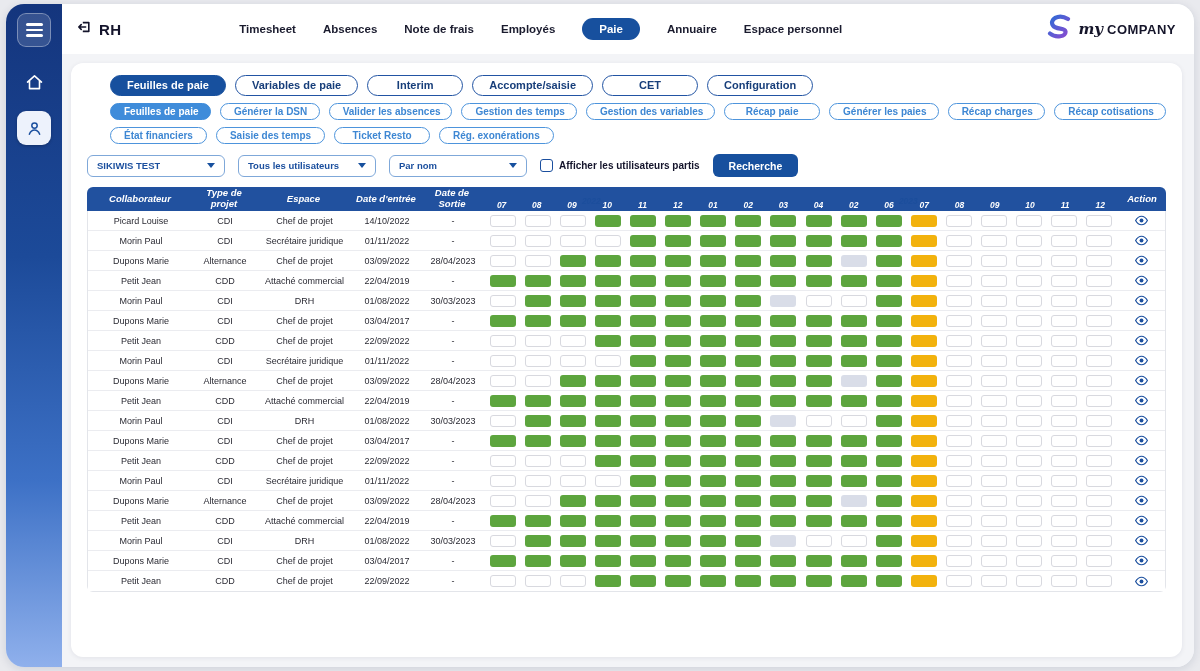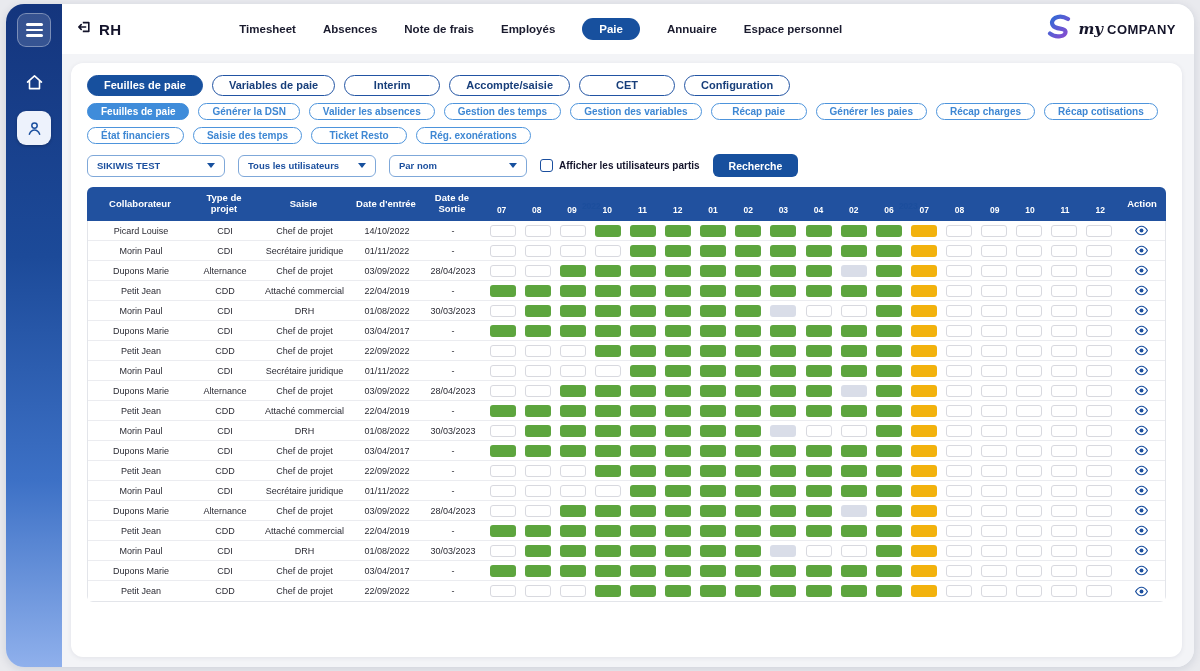--- a/index.html
+++ b/index.html
@@ -38,21 +38,21 @@
   .nav-item { font-size:11.5px; font-weight:700; color:#1A1B2E; cursor:pointer; white-space:nowrap; }
   .nav-item.active { background:#17509E; color:#fff; padding:5px 17px; border-radius:14px; }
   .logo { margin-left:auto; display:flex; align-items:center; gap:4px; }
   .logo-my { font-family:"DejaVu Serif", serif; font-style:italic; font-size:15px; font-weight:700; color:#15152A; }
   .logo-co { font-size:13px; font-weight:800; color:#15152A; letter-spacing:.5px; }
 
   
   .content { position:absolute; left:56px; right:0; top:50px; bottom:0; background:#F3F4F7; padding:9px 12px 10px 9px; }
   .card { width:100%; height:100%; background:#fff; border-radius:12px; box-shadow:0 1px 5px rgba(20,30,70,.08); padding:12px 16px; }
 
-  .tabs-row { display:flex; gap:9px; margin-bottom:7px; flex-wrap:nowrap; }
+  .tabs-row { display:flex; gap:9px; margin-bottom:7px; flex-wrap:nowrap;margin-left:23px; }
   .tab-primary {
     min-width:96px; height:21px; line-height:19px; padding:0 16px; text-align:center;
     border:1.4px solid #2254A3; border-radius:12px; background:#fff;
     font-size:11px; font-weight:700; color:#173E7A; cursor:pointer; white-space:nowrap;
   }
   .tab-primary.active { background:#17509E; color:#fff; border-color:#17509E; }
   .pill-secondary {
     min-width:96px; height:17px; line-height:15px; padding:0 13px; text-align:center;
     border:1.2px solid #4D94DC; border-radius:10px; background:#fff;
     font-size:10px; font-weight:600; color:#3E87D3; cursor:pointer; white-space:nowrap;
@@ -74,21 +74,21 @@
   .keyword::placeholder { color:#C3C4CE; }
   .chk-wrap { display:flex; align-items:center; gap:6px; cursor:pointer; }
   .checkbox { width:13px; height:13px; border:1.5px solid #1B4F9E; border-radius:3px; background:#fff; }
   .chk-text { font-size:10px; font-weight:700; color:#14142B; white-space:nowrap; }
   .search-btn {
     height:23px; padding:0 16px; background:#17509E; color:#fff; border:none; border-radius:6px;
     font-size:10.5px; font-weight:700; cursor:pointer; font-family:"Liberation Sans",sans-serif;
   }
 
   
-  .t-head { display:flex; background:#21519F; color:#fff; border-radius:6px 6px 0 0; height:34px; }
+  .t-head { display:flex; background:#21519F; color:#fff; border-radius:6px 6px 0 0; height:24px;font-style:italic; }
   .hcell { display:flex; align-items:center; justify-content:center; text-align:center; font-size:9.5px; font-weight:700; line-height:1.12; padding:1px 2px; }
   .c-name{width:106px}.c-type{width:62px}.c-job{width:97px}.c-entry{width:68px}.c-exit{width:64px}.c-action{width:48px}
   .c-months{flex:1;min-width:0}
   .head-months { display:flex; flex-direction:column; justify-content:center; gap:1px; }
   .years-row { display:flex; height:11px; }
   .year-pill { background:#fff; color:#1C4E9C; border-radius:7px; margin:8px 5px; font-size:8.5px; font-weight:700; line-height:11px; text-align:center; }
   .months-row { display:flex; height:11px; }
   .month-label { flex:1; text-align:center; font-size:8.5px; font-weight:700; line-height:11px; color:#fff; }
 
   .t-body { border:1px solid #E3E5EA; border-top:none; border-radius:0 0 6px 6px; }
@@ -207,21 +207,21 @@
           </div>
           <label class="chk-wrap">
             <span class="checkbox"></span>
             <span class="chk-text">Afficher les utilisateurs partis</span>
           </label>
           <button class="search-btn">Recherche</button>
         </div>
 
         <div class="table">
           <div class="t-head" style="background: rgb(33, 81, 159);">
-            <div id="fixed-heads" style="display:contents"><div class="hcell c-name">Collaborateur</div><div class="hcell c-type">Type de projet</div><div class="hcell c-job">Saisie</div><div class="hcell c-entry">Date d'entrée</div><div class="hcell c-exit">Date de Sortie</div></div>
+            <div id="fixed-heads" style="display:contents"><div class="hcell c-name">Collaborateur</div><div class="hcell c-type">Type de projet</div><div class="hcell c-job">Espace</div><div class="hcell c-entry">Date d'entrée</div><div class="hcell c-exit">Date de Sortie</div></div>
             <div class="c-months head-months">
               <div class="years-row">
                   <div class="year-pill" style="flex: 6 1 0%;">2022</div>
                   <div class="year-pill" style="flex: 12 1 0%;">2023</div>
                 </div>
               <div class="months-row">
                   <div class="month-label">07</div>
                   <div class="month-label">08</div>
                   <div class="month-label">09</div>
                   <div class="month-label">10</div>

